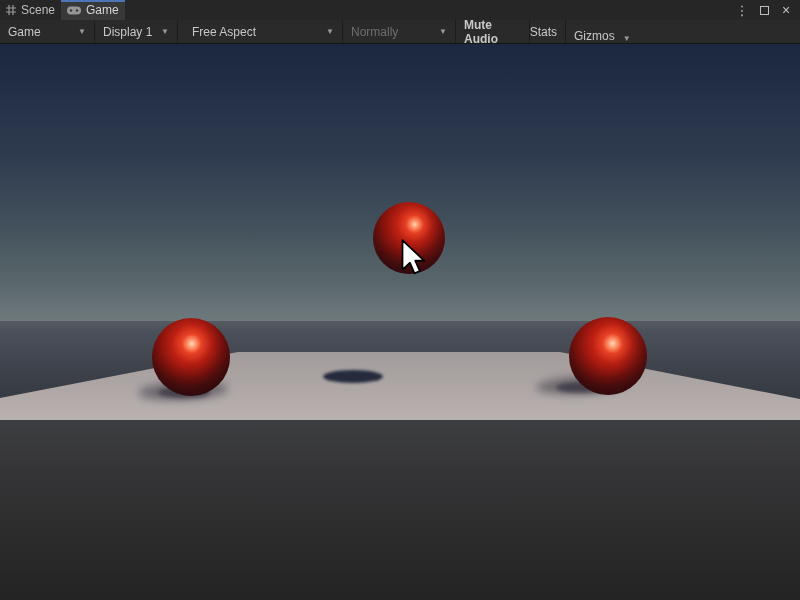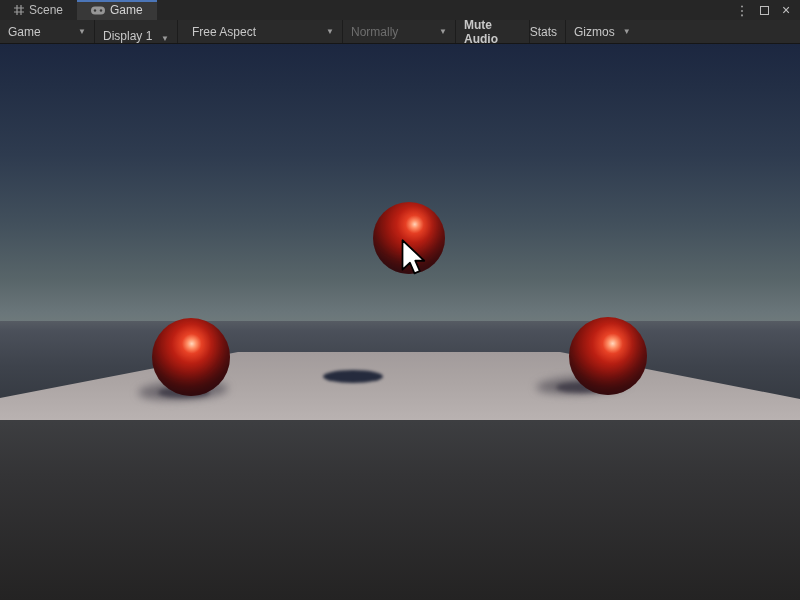--- a/index.html
+++ b/index.html
@@ -3,21 +3,21 @@
 <meta charset="utf-8">
 <style>
   * { margin:0; padding:0; box-sizing:border-box; }
   html,body { width:800px; height:600px; overflow:hidden; background:#232323;
               font-family:"Liberation Sans", sans-serif; }
   .window { position:relative; width:800px; height:600px; background:#272727; }
 
   
   .tabbar { position:absolute; left:0; top:0; width:800px; height:20px;
             background:#262626; display:flex; align-items:stretch; }
-  .tab { display:flex; align-items:center; gap:5px; padding:0 14px;
+  .tab { display:flex; align-items:center; gap:5px; padding:0 6px;
          font-size:12px; color:#bdbdbd; position:relative; }
   .tab.inactive { background:transparent; }
   .tab.active { background:#383838; color:#d4d4d4; }
   .tab.active::before { content:""; position:absolute; left:0; top:0; right:0;
                         height:2px; background:#4c76b8; }
   .tab-icon { display:inline-flex; align-items:center; }
   .win-controls { margin-left:auto; display:flex; align-items:center; gap:6px;
                   padding-right:6px; color:#c2c2c2; }
   .ctrl { width:16px; height:16px; display:flex; align-items:center;
           justify-content:center; font-size:14px; cursor:default; }
@@ -25,27 +25,27 @@
   .maxbox { width:9px; height:9px; border:1.5px solid #bdbdbd; }
 
   
   .toolbar { position:absolute; left:0; top:20px; width:800px; height:24px;
              background:#2a2a2a; display:flex; align-items:stretch;
              border-bottom:1px solid #161616; font-size:12px; color:#c8c8c8; }
   .tcell { display:flex; align-items:center; padding:0 8px;
            border-right:1px solid #1c1c1c; }
   .tcell .arrow { font-size:8px; color:#9a9a9a; margin-left:auto; padding-left:8px; }
   .cell-view    { width:95px;  }
-  .cell-display { width:83px;align-items:flex-end;  }
+  .cell-display { width:83px;  }
   .cell-aspect  { width:159px;margin-left:6px; }
   .cell-scale   { width:168px; }
   .cell-play    { width:113px; color:#6e6e6e; }
   .cell-mute    { width:74px;  justify-content:center;font-weight:bold; }
   .cell-stats   { width:36px;  justify-content:flex-end; }
-  .cell-gizmos  { width:72px;  border-right:none; }
+  .cell-gizmos  { width:72px;  border-right:none;align-items:flex-end; }
   .knob { width:10px; height:10px; border-radius:50%; background:#8f8f8f;
           margin-left:10px; flex:none; }
   .track { width:54px; height:2px; background:#5e5e5e; border-radius:1px;
            margin-left:2px; flex:none; }
   .scale-value { margin-left:10px; }
 
   
   .viewport { position:absolute; left:0; top:44px; width:800px; height:556px;
               overflow:hidden; background:#242424; }
   .sky { position:absolute; left:0; top:0; width:800px; height:277px;

